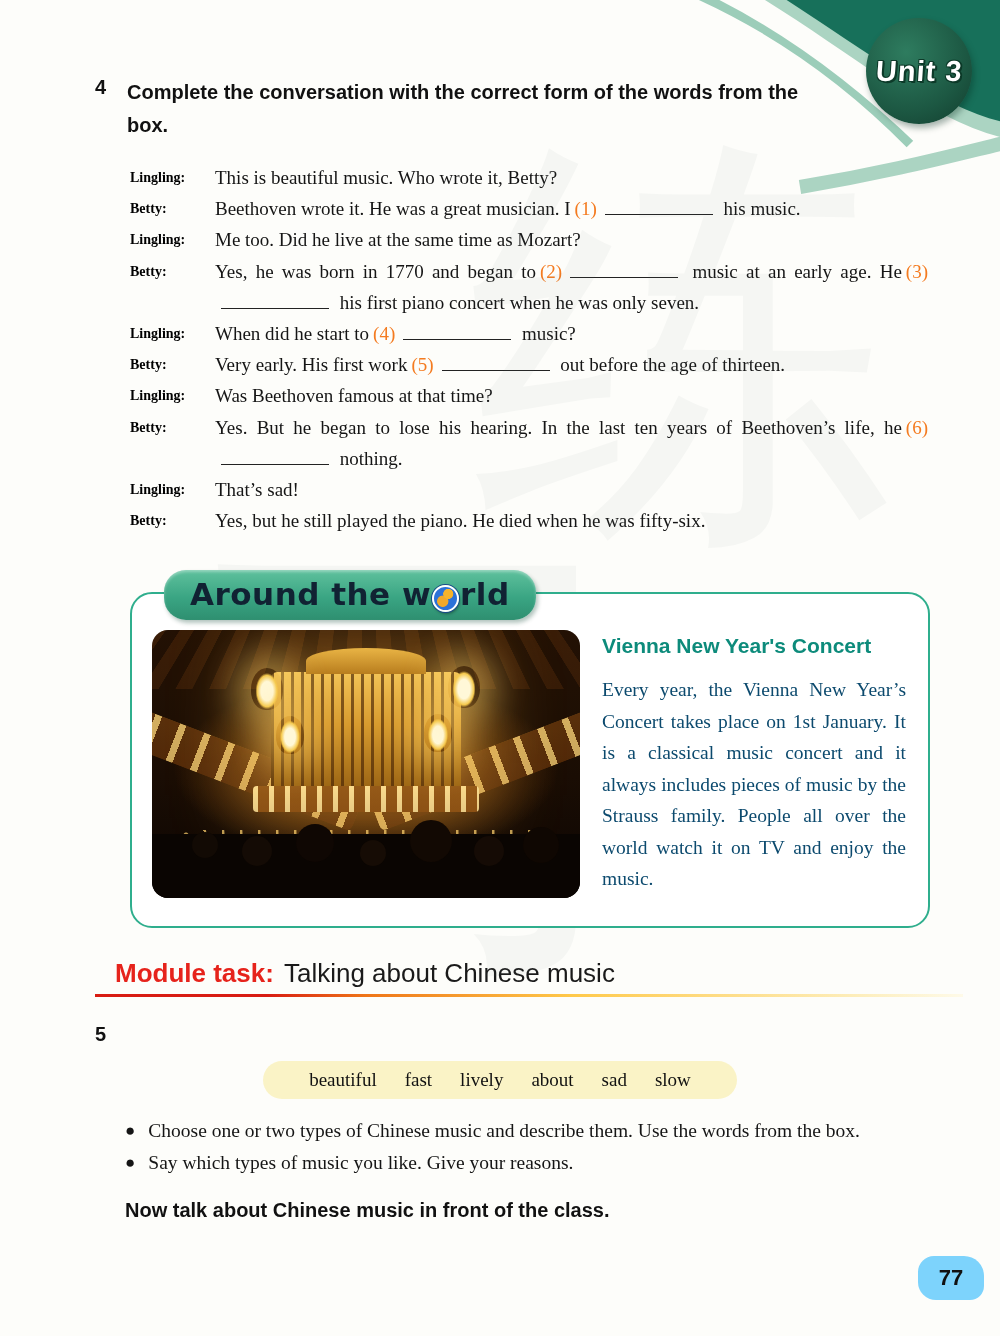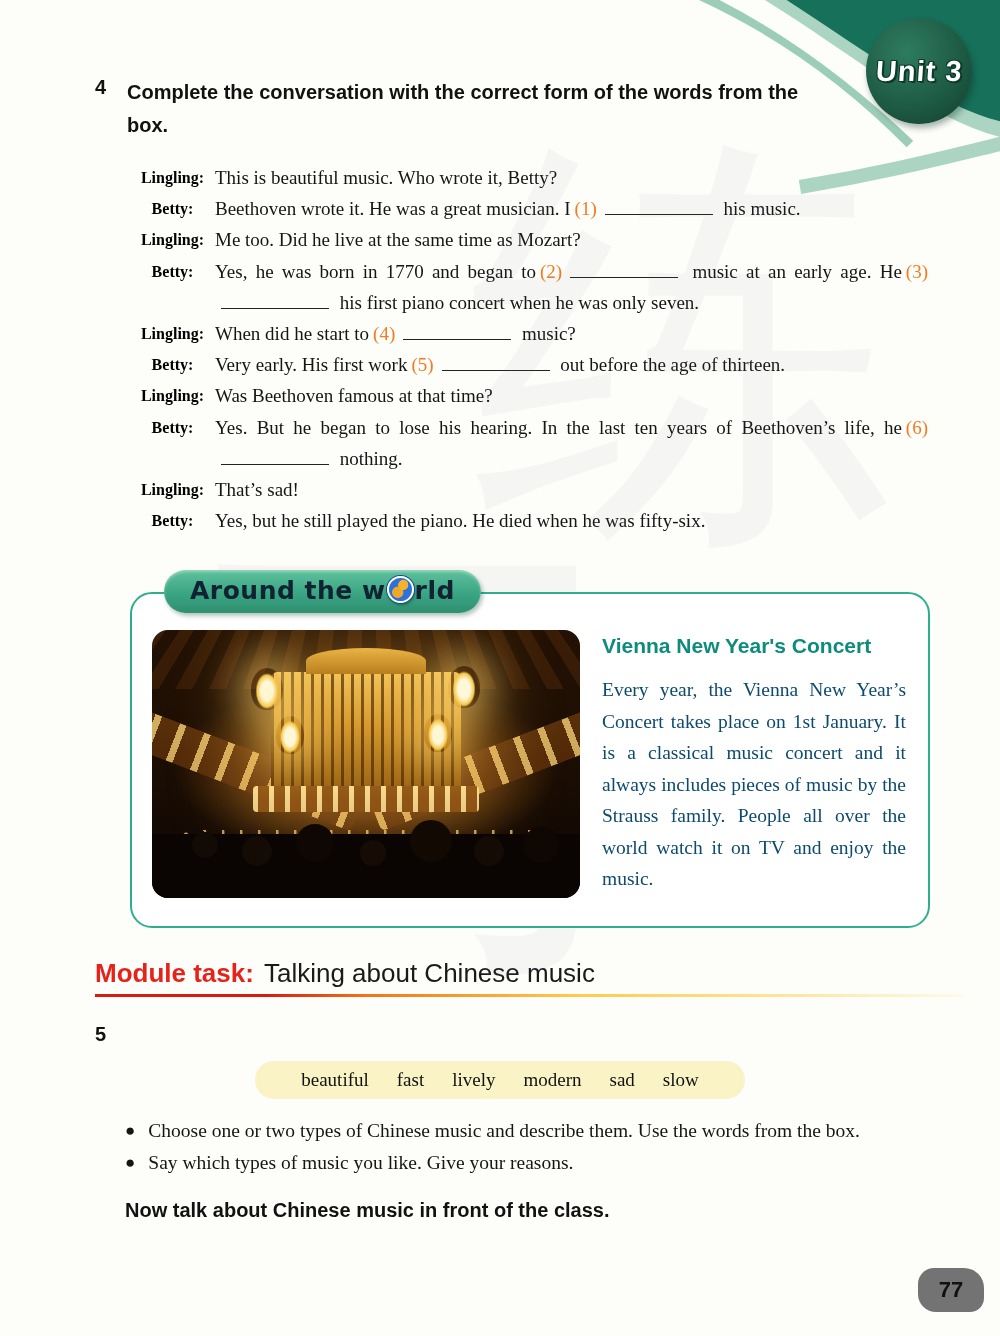--- a/index.html
+++ b/index.html
@@ -40,34 +40,34 @@
   .word-box {
     width:fit-content; margin:15px auto 16px auto; padding:8px 32px;
     background:#faf3c6; border-radius:20px;
     font-size:19px; color:#111;
   }
   .word-box .word { margin:0 14px; }
 
   
   .conversation { margin:20px 0 0 130px; width:800px; }
   .conv-row { display:flex; }
-  .speaker { width:85px; text-align:center; font-weight:bold; font-size:16px; line-height:31.2px; flex:0 0 85px; }
+  .speaker { width:85px; text-align:left; font-weight:bold; font-size:14px; line-height:31.2px; flex:0 0 85px; }
   .line { flex:1; font-size:19px; line-height:31.2px; text-align:justify; color:#151515; }
   .num { color:#f47b20; margin:0 2px 0 4px; }
   .blank { display:inline-block; width:108px; height:14px; border-bottom:1.6px solid #222; margin:0 6px 0 6px; }
 
   
   .aw-wrap { position:relative; margin:56px 0 0 130px; width:800px; }
   .aw-pill {
     position:absolute; left:34px; top:-22px; z-index:2;
     padding:6px 26px 8px 26px; border-radius:22px;
     background:linear-gradient(180deg,#5fc19d 0%, #3aa583 55%, #2e8f70 100%);
     box-shadow:2px 3px 4px rgba(0,60,40,.3), inset 0 2px 3px rgba(255,255,255,.35);
-    font-family:"DejaVu Sans", sans-serif; font-weight:bold; font-size:25px; color:#123; letter-spacing:.5px;
-    display:flex; align-items:flex-start;
+    font-family:"DejaVu Sans", sans-serif; font-weight:bold; font-size:31px; color:#123; letter-spacing:.5px;
+    display:flex; align-items:flex-end;
   }
   .globe {
     display:inline-block; width:27px; height:27px; border-radius:50%; margin:0 1px;
     background:
       radial-gradient(circle at 62% 30%, #f6b32a 0 22%, rgba(246,179,42,0) 25%),
       radial-gradient(ellipse at 38% 62%, #f0a82a 0 26%, rgba(240,168,42,0) 30%),
       radial-gradient(circle at 50% 50%, #2c72d8 0 70%, #1a4fa0 100%);
     border:2px solid #fff; box-shadow:0 0 0 1px #1a4a8a, 1px 2px 3px rgba(0,0,0,.35);
   }
   .aw-box {
@@ -132,37 +132,37 @@
     background:repeating-radial-gradient(circle at 8px 5px, rgba(255,210,110,.9) 0 2px, rgba(0,0,0,0) 3px 18px);
     opacity:.8;
   }
 
   .aw-text { width:312px; padding-top:2px; }
   .aw-text h3 { font-family:"Liberation Sans", sans-serif; font-size:21px; color:#0d8b7b; margin:2px 0 16px 0; }
   .aw-text p { font-size:19.5px; line-height:31.5px; text-align:justify; color:#0c4a6e; }
 
   
   .module-task { margin:30px 0 0 95px; width:868px; }
-  .mt-line { font-family:"Liberation Sans", sans-serif; font-size:26px; }
+  .mt-line { font-family:"Liberation Sans", sans-serif; font-size:26px;margin-left:20px; }
   .mt-label { color:#e6231b; font-weight:bold; }
   .mt-title { color:#1a1a1a; margin-left:10px; }
   .mt-underline { height:3px; margin-top:5px;
     background:linear-gradient(90deg, #d81c12 0 172px, #ef7518 270px, #ffc94a 55%, #fdeebc 88%, #fefae8 100%);
   }
 
   
   .bullets { list-style:none; margin:16px 0 0 125px; width:810px; }
   .bullets li { display:flex; font-size:19.5px; line-height:32px; color:#151515; }
   .bullets .dot { margin-right:13px; font-size:17px; }
   .ex5-footer { margin:20px 0 0 125px; font-family:"Liberation Sans", sans-serif; font-weight:bold; font-size:20px; color:#111; }
 
   
   .page-num {
-    position:absolute; right:16px; bottom:24px; width:66px; height:44px;
-    background:#737373; border-radius:16px 20px 14px 18px;
+    position:absolute; right:16px; bottom:36px; width:66px; height:44px;
+    background:#7dd3fc; border-radius:16px 20px 14px 18px;
     display:flex; align-items:center; justify-content:center;
     font-family:"Liberation Sans", sans-serif; font-weight:bold; font-size:22px; color:#111;
   }
 </style>
 </head>
 <body>
 
 <div class="page">
 
   <svg class="swoosh" width="1000" height="215" viewBox="0 0 1000 215">
@@ -264,21 +264,21 @@
     </div>
     <div class="mt-underline"></div>
   </div>
 
   <section id="ex5">
     <div class="ex-heading">
       <span class="ex-num">5</span>
     </div>
   </section>
 
-  <div class="word-box" id="wordbox5"><span class="word">beautiful</span><span class="word">fast</span><span class="word">lively</span><span class="word">modern</span><span class="word">sad</span><span class="word">slow</span></div>
+  <div class="word-box" id="wordbox5"><span class="word">beautiful</span><span class="word">fast</span><span class="word">lively</span><span class="word">about</span><span class="word">sad</span><span class="word">slow</span></div>
 
   <ul class="bullets" id="bullets5">
       <li>
         <span class="dot">●</span>
         <span>Choose one or two types of Chinese music and describe them. Use the words from the box.</span>
       </li>
       <li>
         <span class="dot">●</span>
         <span>Say which types of music you like. Give your reasons.</span>
       </li>

